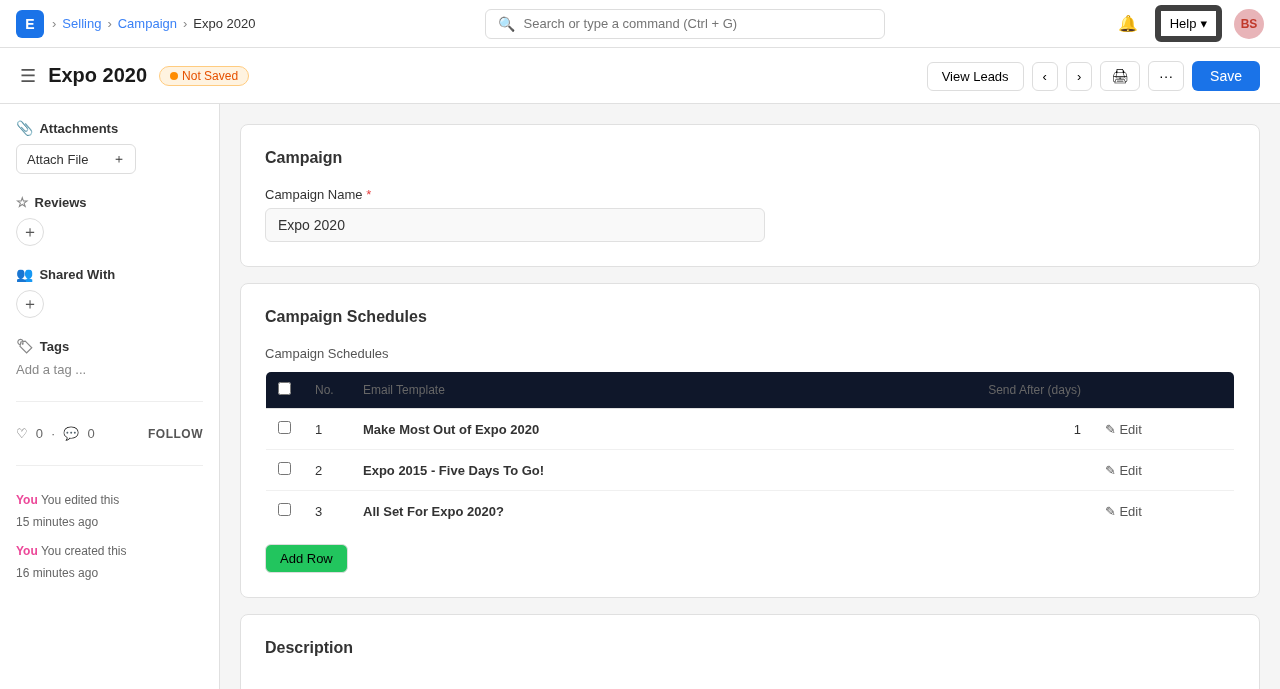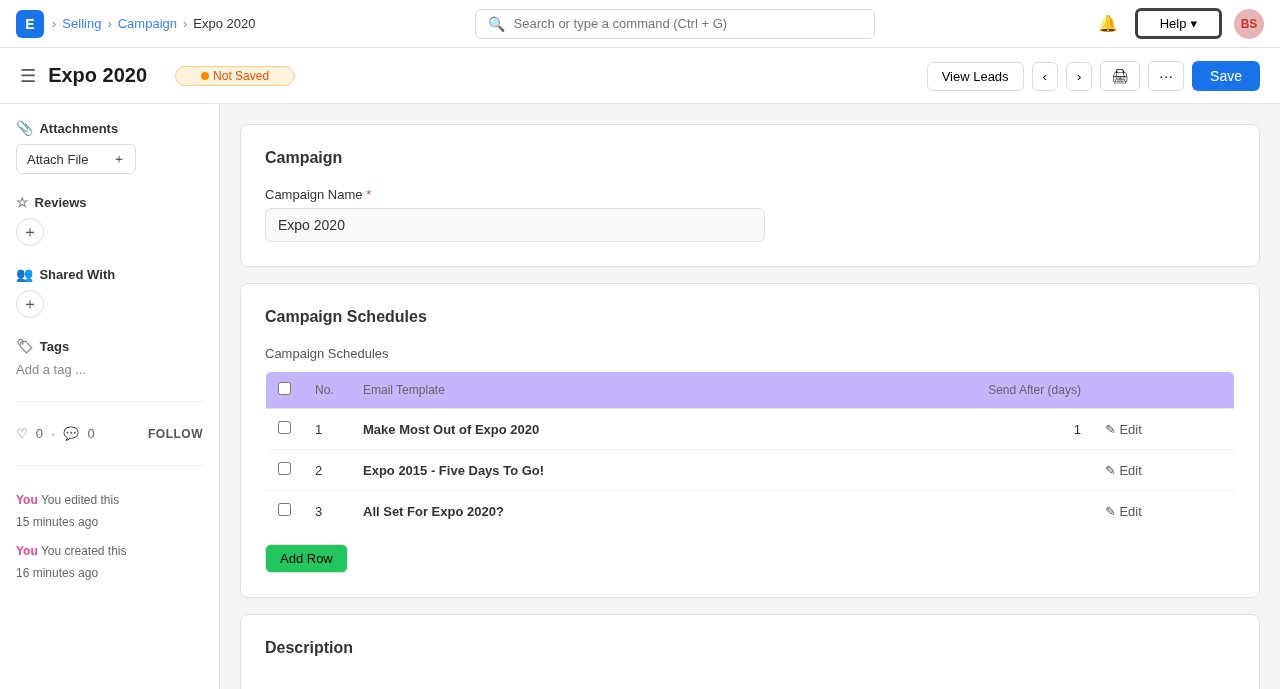--- a/index.html
+++ b/index.html
@@ -23,35 +23,35 @@
     .breadcrumb .current { color: #333; font-weight: 500; }
     .top-nav-center { flex: 1; max-width: 400px; margin: 0 24px; }
     .search-box {
       display: flex; align-items: center; gap: 8px;
       border: 1px solid #ddd; border-radius: 6px;
       padding: 6px 12px; background: #fff; width: 100%;
     }
     .search-box input { border: none; outline: none; flex: 1; font-size: 13px; color: #000000; background: transparent; }
     .top-nav-right { display: flex; align-items: center; gap: 12px; }
     .icon-btn { background: none; border: none; cursor: pointer; padding: 4px; color: #555; font-size: 16px; }
-    .help-btn { background: none; border: 3px solid #404040; border-radius: 6px; padding: 5px 22px; cursor: pointer; font-size: 13px; display: flex; gap: 4px; }
+    .help-btn { background: none; border: 6px solid #404040; border-radius: 6px; padding: 5px 9px; cursor: pointer; font-size: 13px; display: flex; gap: 4px; }
     .avatar { width: 30px; height: 30px; border-radius: 50%; background: #e8b4b8; display: flex; align-items: center; justify-content: center; font-size: 12px; font-weight: 600; color: #c0392b; }
 
     
     .page-header {
       display: flex; align-items: center; justify-content: space-between;
       background: #fff; border-bottom: 1px solid #e0e0e0;
       padding: 0 20px; height: 56px;
     }
     .page-header-left { display: flex; align-items: center; gap: 12px; }
     .hamburger-btn { background: none; border: none; cursor: pointer; font-size: 18px; color: #555; }
     .page-title { font-size: 20px; font-weight: 700; color: #1a1a1a; }
     .not-saved-badge {
       background: #fff3e0; border: 1px solid #ffcc80; border-radius: 12px;
-      padding: 2px 25px; font-size: 12px; color: #e65100; display: flex; align-items: center; gap: 4px; margin-left: 16px;
+      padding: 2px 10px; font-size: 12px; color: #e65100; display: flex; align-items: center; gap: 4px;
     }
     .dot { width: 8px; height: 8px; border-radius: 50%; background: #ff8c00; display: inline-block; }
     .page-header-right { display: flex; align-items: flex-end; gap: 8px; }
     .view-leads-btn { border: 1px solid #ddd; background: #fff; border-radius: 6px; padding: 6px 14px; cursor: pointer; font-size: 13px; font-weight: 500; }
     .nav-btn { border: 1px solid #ddd; background: #fff; border-radius: 6px; padding: 6px 10px; cursor: pointer; font-size: 13px; }
     .print-btn { border: 1px solid #ddd; background: #fff; border-radius: 6px; padding: 6px 10px; cursor: pointer; font-size: 14px; }
     .more-btn { border: 1px solid #ddd; background: #fff; border-radius: 6px; padding: 6px 10px; cursor: pointer; font-size: 14px; }
     .save-btn { background: #1a73e8; color: #fff; border: none; border-radius: 6px; padding: 7px 18px; cursor: pointer; font-size: 14px; font-weight: 500; }
 
     
@@ -94,21 +94,21 @@
     .form-label { font-size: 13px; color: #333; }
     .form-label .required { color: #e53e3e; }
     .form-input {
       border: 1px solid #e0e0e0; border-radius: 6px; padding: 8px 12px;
       font-size: 14px; background: #f9f9f9; color: #333; width: 100%; max-width: 500px;
     }
 
     
     .table-label { font-size: 13px; color: #555; margin-bottom: 10px; }
     table { width: 100%; border-collapse: collapse; border: 1px solid #e0e0e0; border-radius: 6px; overflow: hidden; }
-    thead { background: #c4b5fd; }
+    thead { background: #0f172a; }
     th { text-align: left; padding: 10px 12px; font-size: 12px; color: #666; font-weight: 500; border-bottom: 1px solid #e0e0e0; }
     th.right { text-align: right; }
     td { padding: 12px 12px; font-size: 13px; border-bottom: 1px solid #f0f0f0; vertical-align: middle; }
     td.right { text-align: right; }
     tr:last-child td { border-bottom: none; }
     .checkbox-col { width: 32px; }
     .no-col { width: 48px; }
     .edit-link { color: #555; font-size: 13px; cursor: pointer; text-decoration: none; display: flex; align-items: center; gap: 4px; }
     .add-row-btn {
       margin-top: 12px; border: 1px solid #ddd; background: #22c55e;

